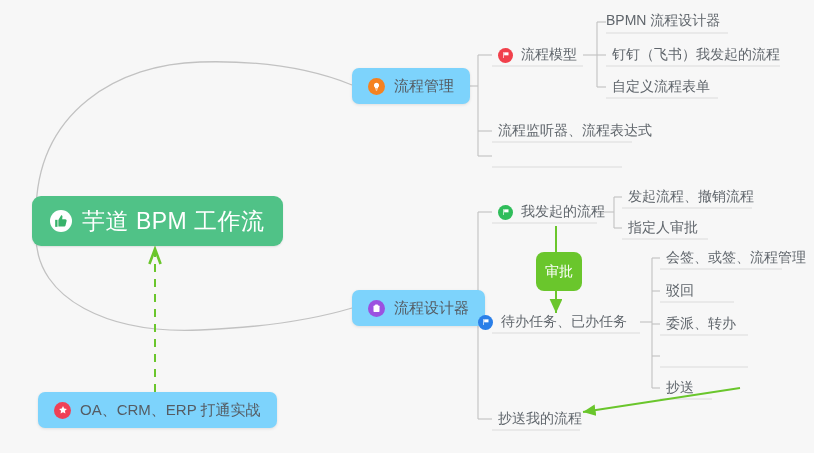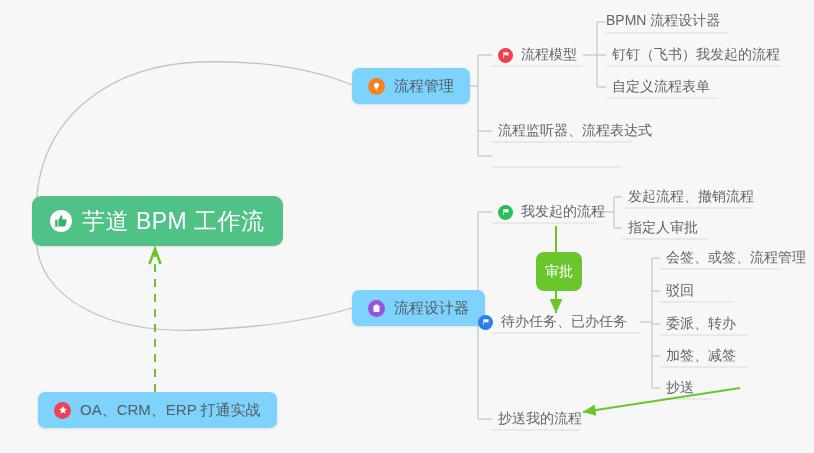--- a/index.html
+++ b/index.html
@@ -259,23 +259,20 @@
   </div>
 
   <div class="leaf-node no-icon" style="left:660px;top:278px;text-align:right;">
     <span class="leaf-label">驳回</span>
   </div>
 
   <div class="leaf-node no-icon" style="left:660px;top:311px;">
     <span class="leaf-label">委派、转办</span>
   </div>
 
-  <div class="leaf-node no-icon" style="left:660px;top:343px;">
-    <span class="leaf-label">加签、减签</span>
-  </div>
 
   <div class="leaf-node no-icon" style="left:660px;top:375px;">
     <span class="leaf-label">抄送</span>
   </div>
 
   <div class="leaf-node no-icon" style="left:492px;top:406px;">
     <span class="leaf-label">抄送我的流程</span>
   </div>
 
   <div class="card-node" style="left:38px;top:392px;">

